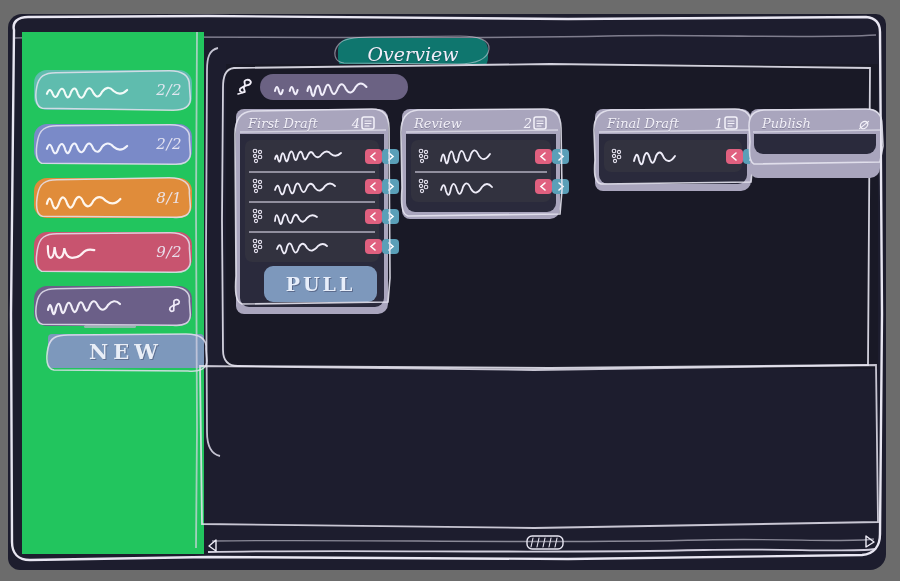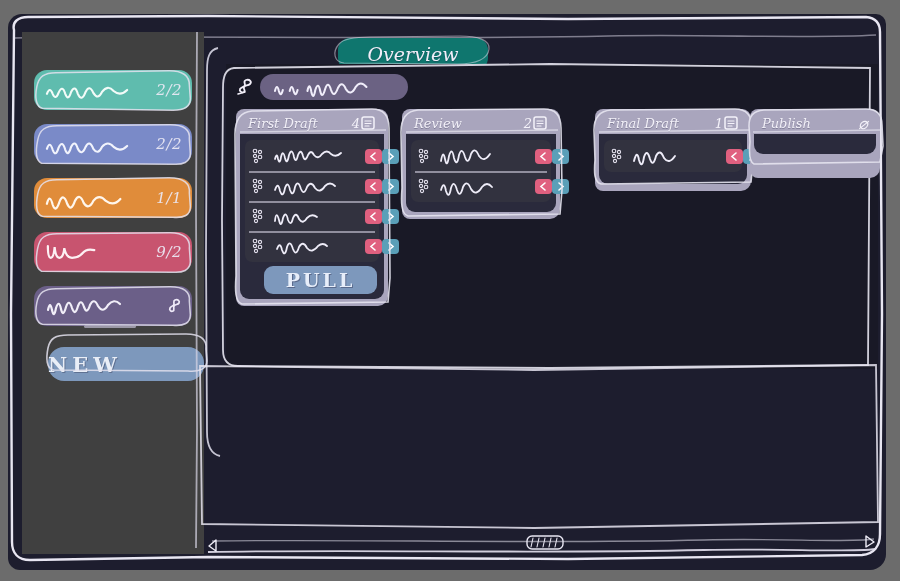--- a/index.html
+++ b/index.html
@@ -22,21 +22,21 @@
     border-radius:14px 10px 16px 12px;
   }
   #app-window-outline{
     position:absolute; left:0; top:0; width:100%; height:100%;
     pointer-events:none;
   }
 
   
   #sidebar{
     position:absolute; left:14px; top:18px; width:182px; height:522px;
-    background:#404040;
+    background:#22c55e;
   }
   .side-item{
     position:relative;
     height:40px; margin:0 12px 14px 12px;
     border-radius:13px;
     display:flex; align-items:center; padding:0 10px;
   }
   .side-item .sq{ flex:1 1 auto; }
   .side-item .cnt{
     color:#eceaf6; font-size:15px; letter-spacing:0.5px;
@@ -45,23 +45,23 @@
   }
   .side-frame{
     position:absolute; left:-3px; top:-4px; width:calc(100% + 9px); height:calc(100% + 8px);
     pointer-events:none;
   }
   #side-divider{
     position:absolute; left:62px; top:293px; width:52px; height:3px;
     background:#b9b6c9; border-radius:2px; opacity:.75;
   }
   #new-button{
-    position:absolute; left:26px; top:315px; width:156px; height:34px;
-    background:#7d98bc; border-radius:16px;
-    display:flex; align-items:center; justify-content:flex-start;
+    position:absolute; left:26px; top:302px; width:156px; height:34px;
+    background:#7d98bc; border-radius:4px;
+    display:flex; align-items:center; justify-content:center;
   }
   #new-button .lbl{
     color:#e9eef7; font-size:21px; letter-spacing:5px;
     font-family:"DejaVu Serif", serif; font-weight:bold;
     text-shadow:1px 1px 0 rgba(40,40,70,.35);
   }
 
   
   #rail{
     position:absolute; left:196px; top:28px; width:20px; height:430px;
@@ -123,21 +123,21 @@
     padding:0 6px;
   }
   .card + .card .divline{
     position:absolute; left:4px; top:0; width:calc(100% - 8px); height:2px;
   }
   .grip{ width:16px; height:18px; flex:0 0 16px; }
   .card .sq{ flex:1 1 auto; }
   .navpill{ width:34px; height:15px; flex:0 0 34px; }
 
   #pull-button{
-    margin:4px 2px 0 19px; height:28px;
+    margin:4px 2px 0 19px; height:36px;
     background:#7d98bc; border-radius:9px;
     display:flex; align-items:center; justify-content:center;
   }
   #pull-button .lbl{
     color:#e7eefa; font-size:19px; letter-spacing:3px;
     font-family:"DejaVu Serif", serif; font-weight:bold;
     text-shadow:1px 1px 0 rgba(40,40,70,.4);
   }
 
   
@@ -205,21 +205,21 @@
         <path d="M9,45 C2,42 3,31 5,21 C7,10 13,6 25,6 L143,5 C157,5 164,10 163,20
                  L164,35 C164,44 156,47 145,46 Z" fill="none" stroke="#e4e2ee" stroke-width="1.6" opacity=".85"></path>
       </svg>
     </div>
 
     <div class="side-item" style="background:#e08c3a;">
       <svg class="sq scribble" viewBox="0 0 110 20" style="width:104px;height:20px;">
         <path d="M3,16 q3,-11 6,1 q3,9 7,-3 q4,-10 8,2 q4,9 8,-3 q5,-9 9,2 q5,8 10,-2
                  q6,-8 13,0 q8,6 15,-2" fill="none" stroke="#fff6ec" stroke-width="2.3" stroke-linecap="round"></path>
       </svg>
-      <span class="cnt">1/1</span>
+      <span class="cnt">8/1</span>
       <svg class="side-frame" viewBox="0 0 170 50">
         <path d="M10,44 C3,43 3,31 5,21 C7,10 13,6 25,6 L142,4 C157,4 164,10 163,20
                  L164,34 C164,43 157,46 146,45 Z" fill="none" stroke="#e4e2ee" stroke-width="1.6" opacity=".85"></path>
       </svg>
     </div>
 
     <div class="side-item" style="background:#c8546f;">
       <svg class="sq scribble" viewBox="0 0 110 20" style="width:104px;height:20px;">
         <path d="M4,4 q0,12 3,12 q3,0 4,-11 q1,11 5,11 q4,0 5,-10 q2,10 8,10
                  q7,0 11,-5 q4,-5 12,-3" fill="none" stroke="#fdf0f3" stroke-width="2.3" stroke-linecap="round"></path>

